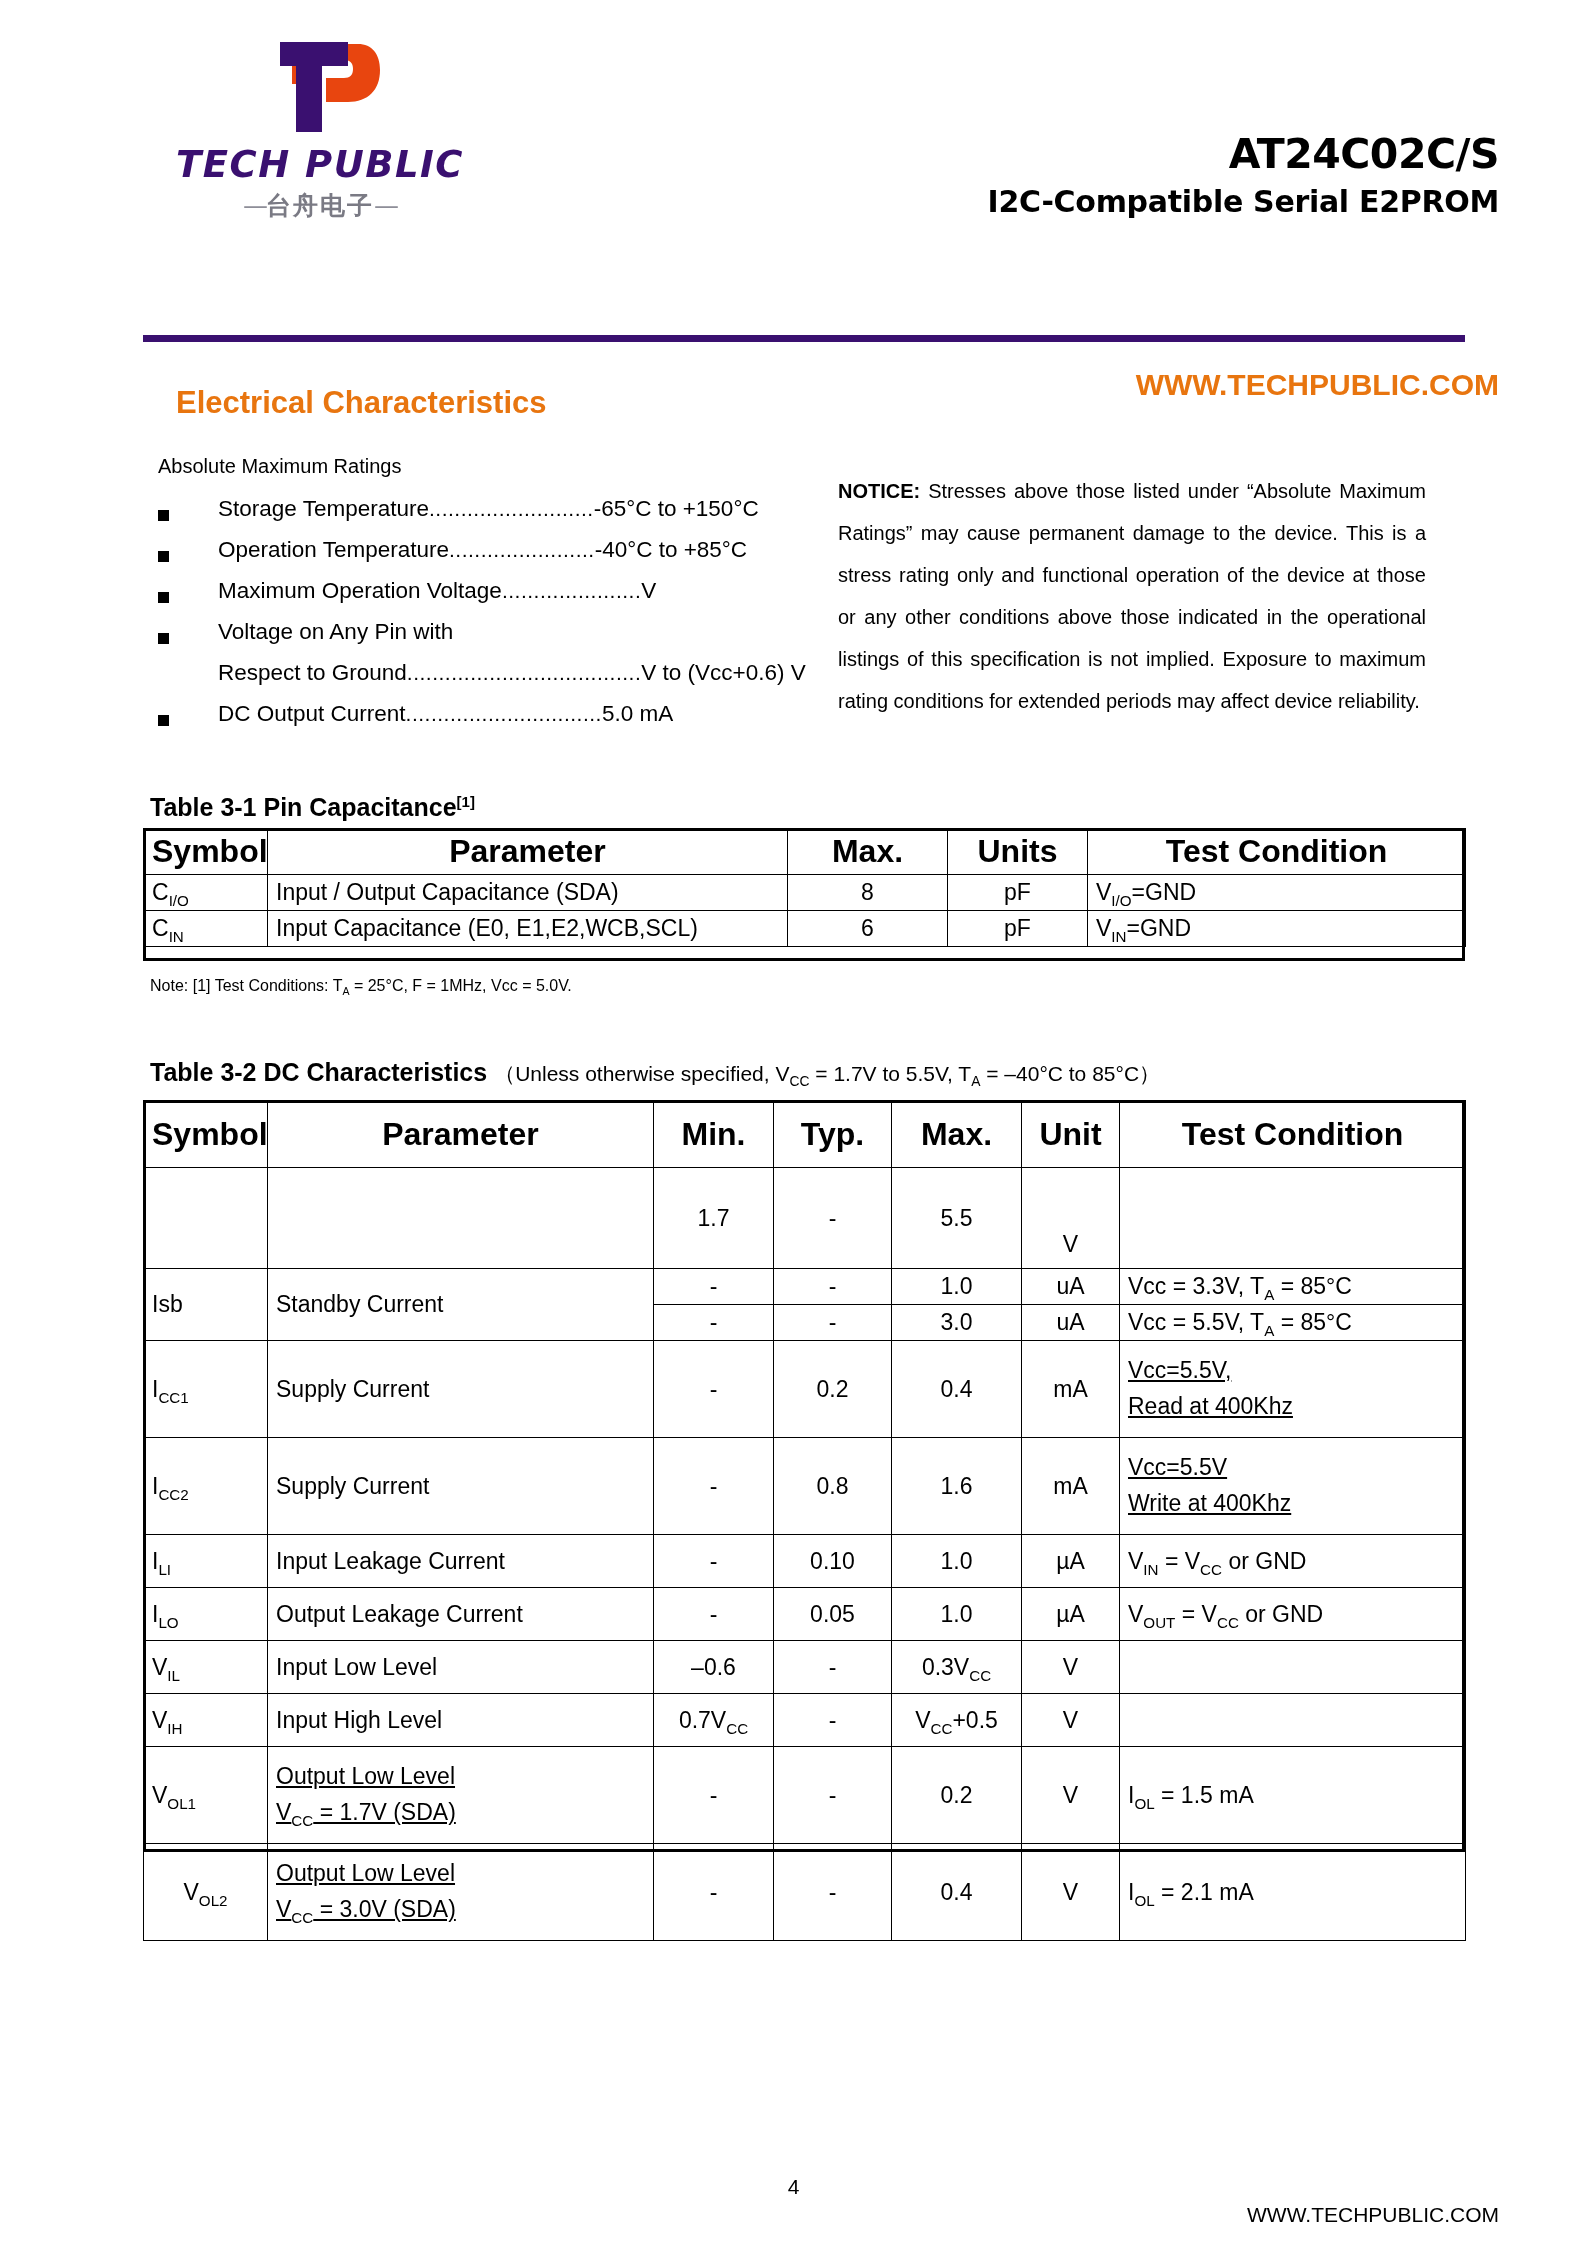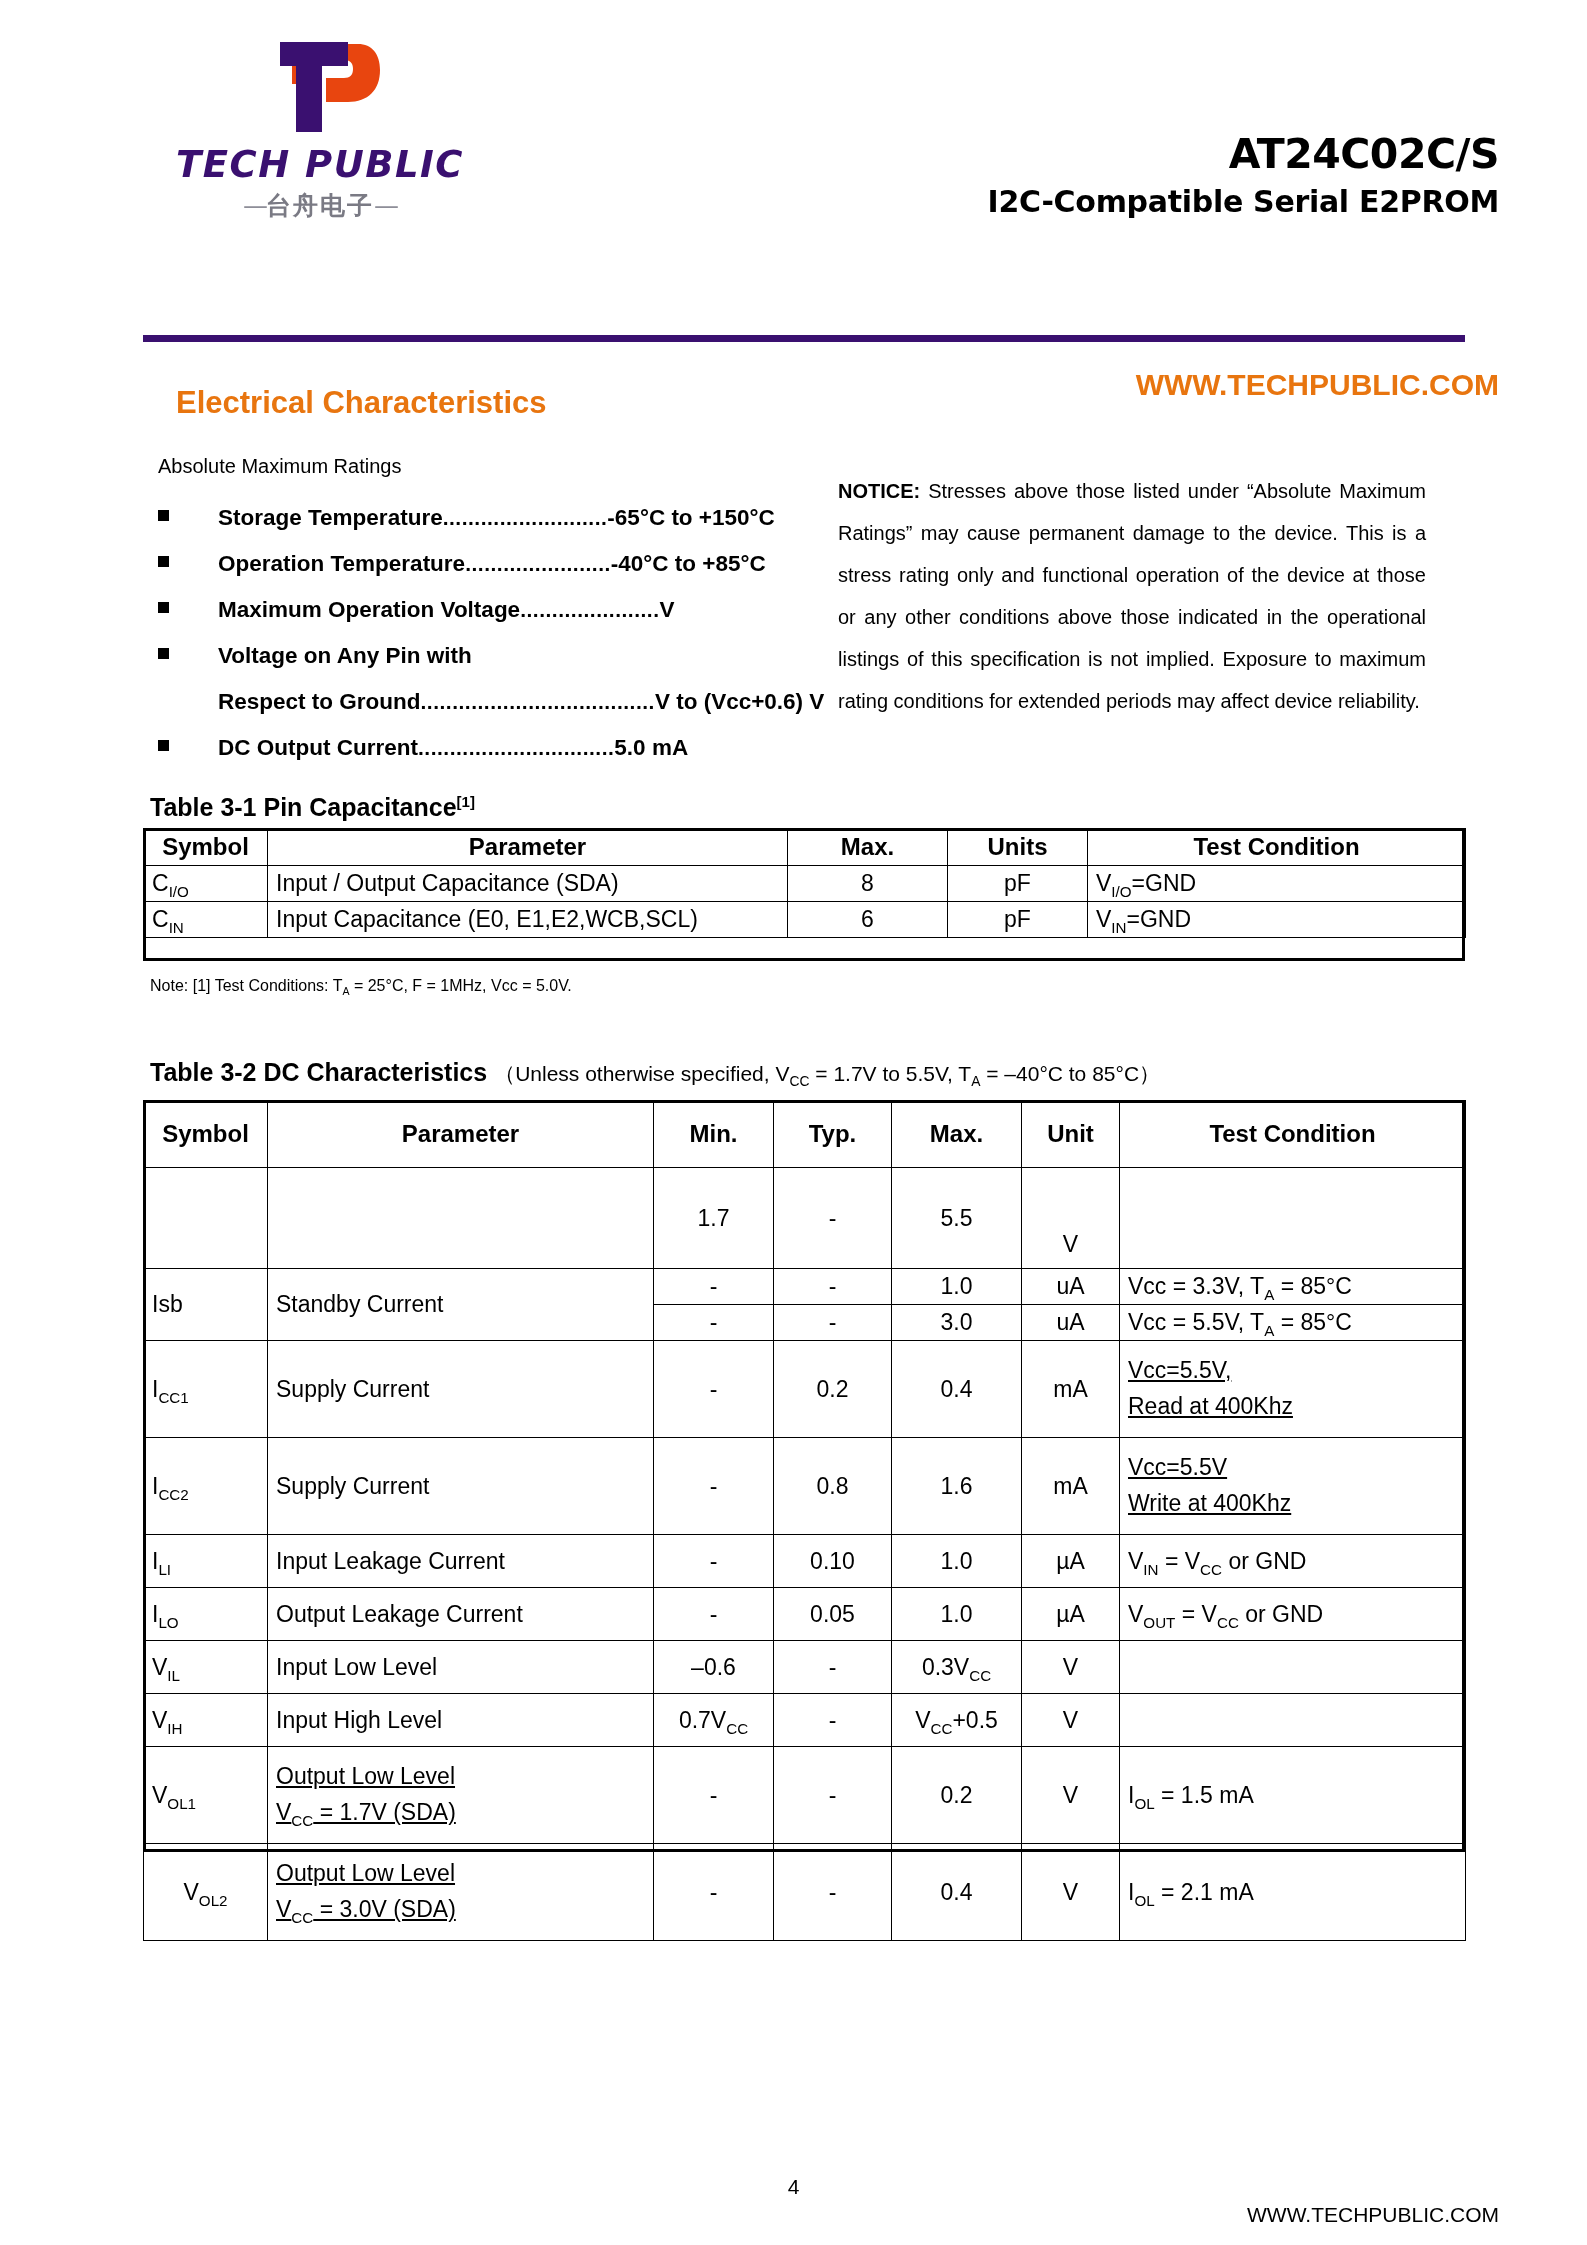--- a/index.html
+++ b/index.html
@@ -132,23 +132,22 @@
   .amr-list {
     position: absolute;
     left: 158px;
     top: 495px;
     width: 640px;
   }
   .amr-item {
     position: relative;
     min-height: 41px;
     font-size: 22.5px;
-    line-height: 46px;
+    line-height: 28px;
     white-space: nowrap;
-    font-weight: bold;
   }
   .amr-bullet {
     display: inline-block;
     width: 11px;
     height: 11px;
     background: #000;
     vertical-align: middle;
     margin-right: 0px;
     position: absolute;
     left: 0;
@@ -211,21 +210,21 @@
     padding: 4px 8px;
     font-size: 23px;
     font-weight: normal;
     color: #000;
     vertical-align: middle;
     text-align: center;
     font-family: "Liberation Sans", sans-serif;
   }
   table.dsheet th {
     font-weight: bold;
-    font-size: 24px;
+    font-size: 32px;
   }
   table.dsheet td.left, table.dsheet th.left { text-align: left; }
   .outer-frame {
     position: absolute;
     border: 3.5px solid #000;
     box-sizing: border-box;
     pointer-events: none;
   }
 
   sub {

